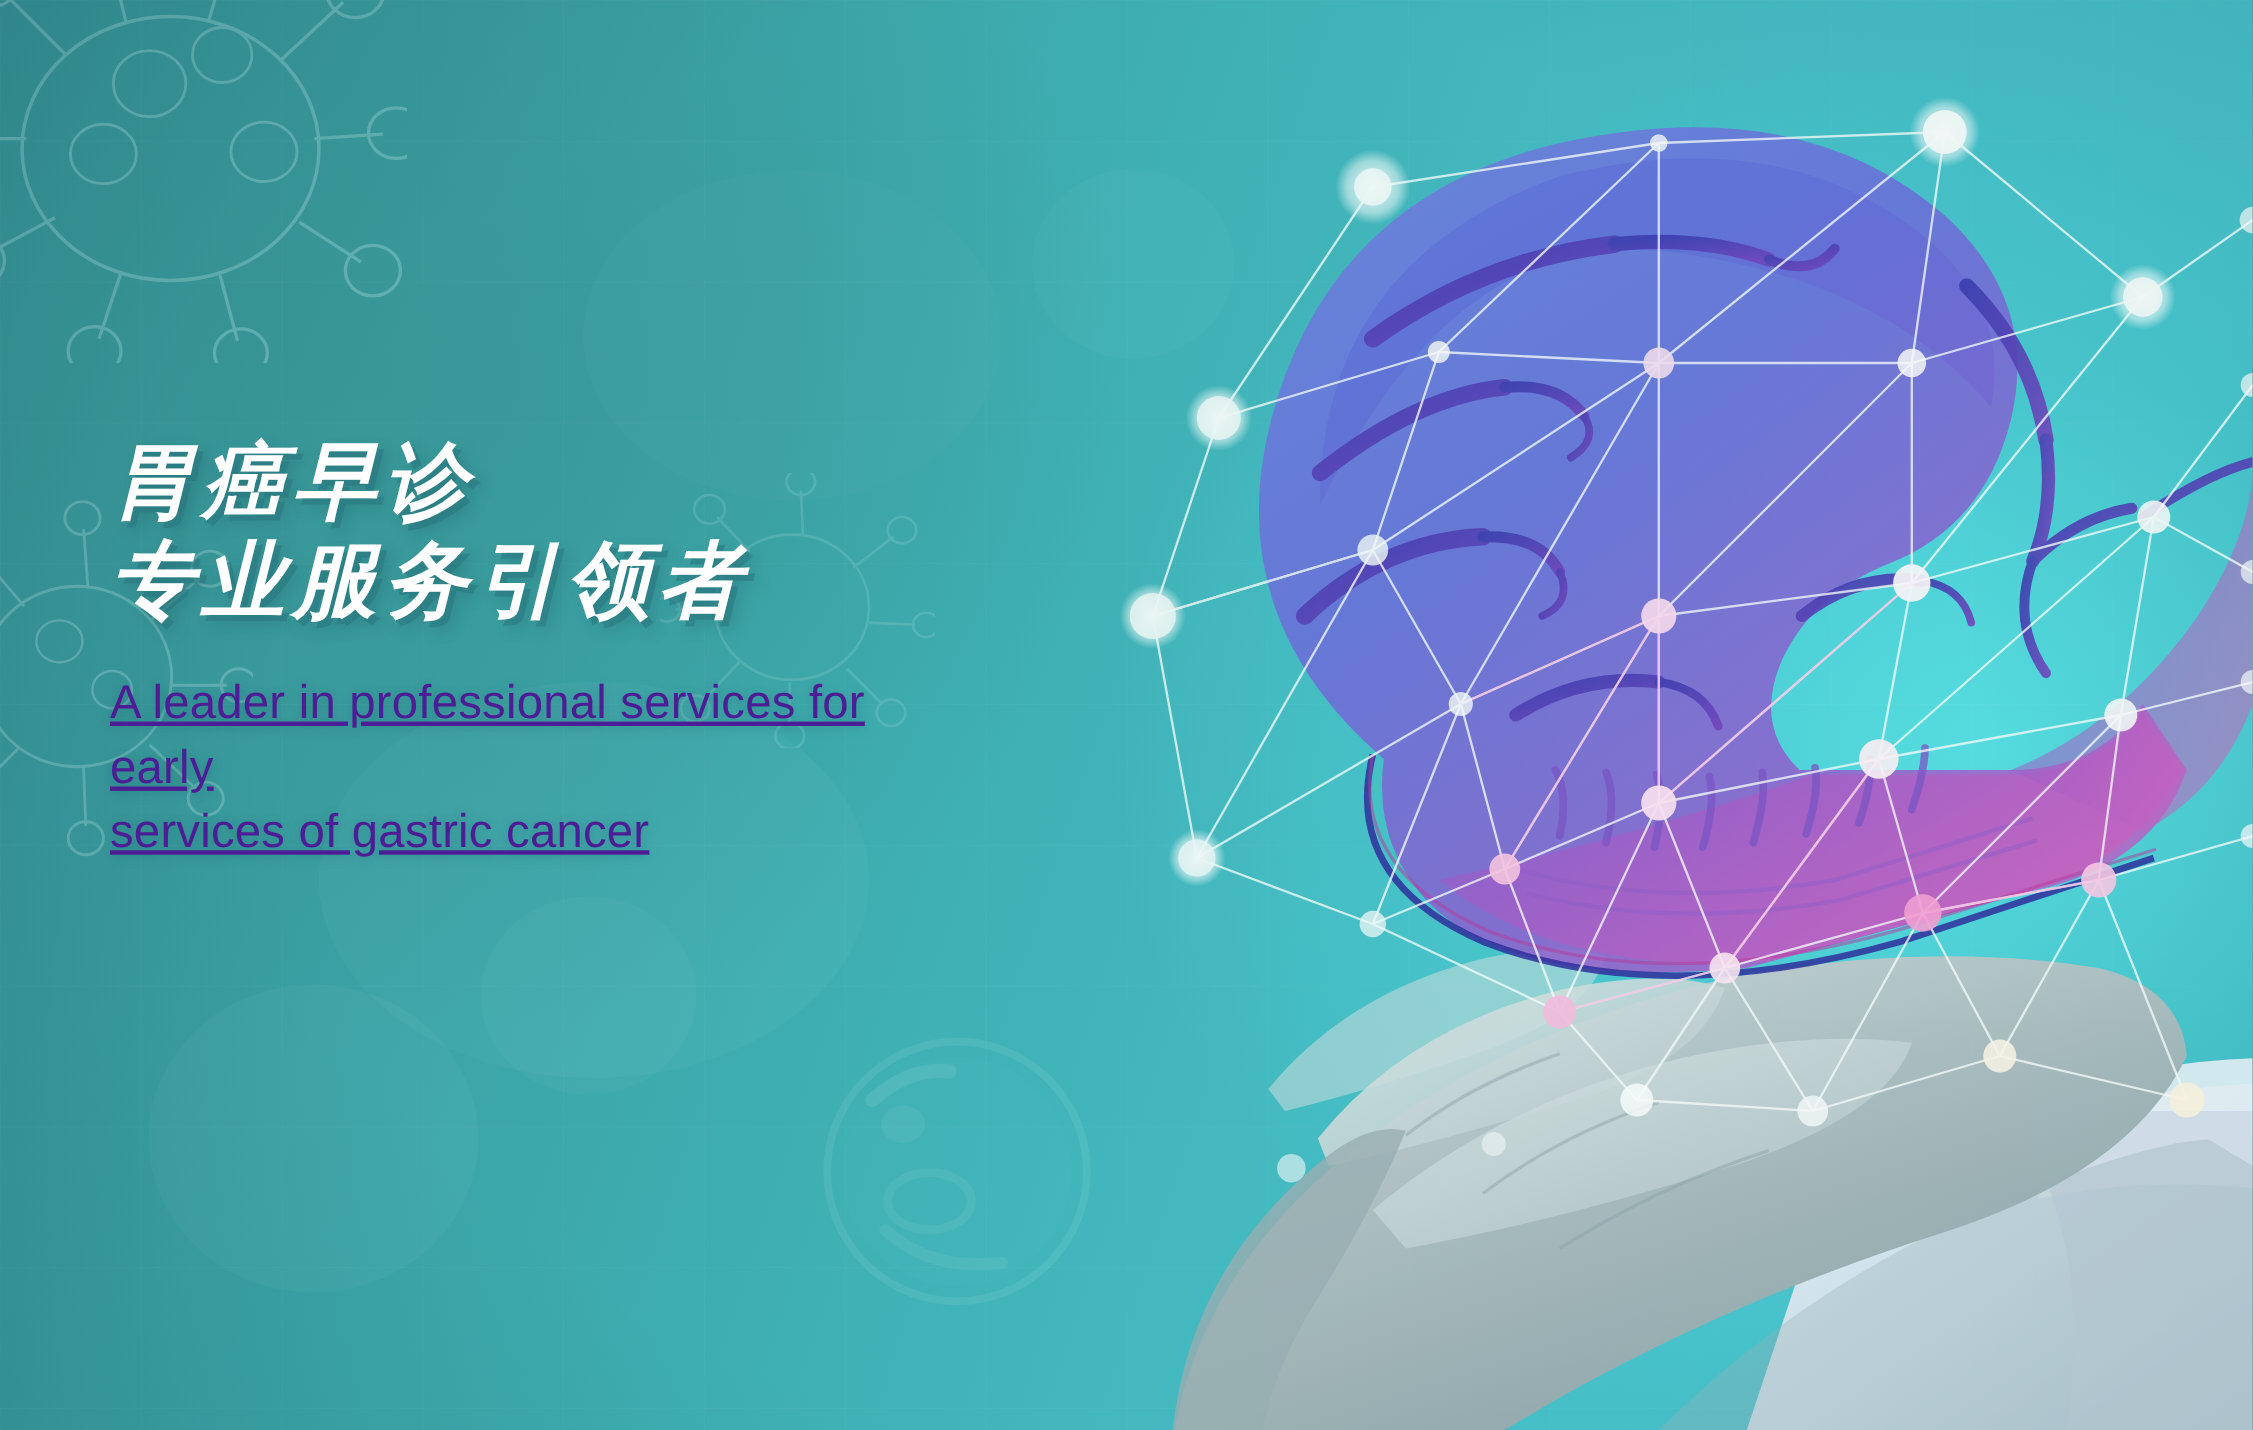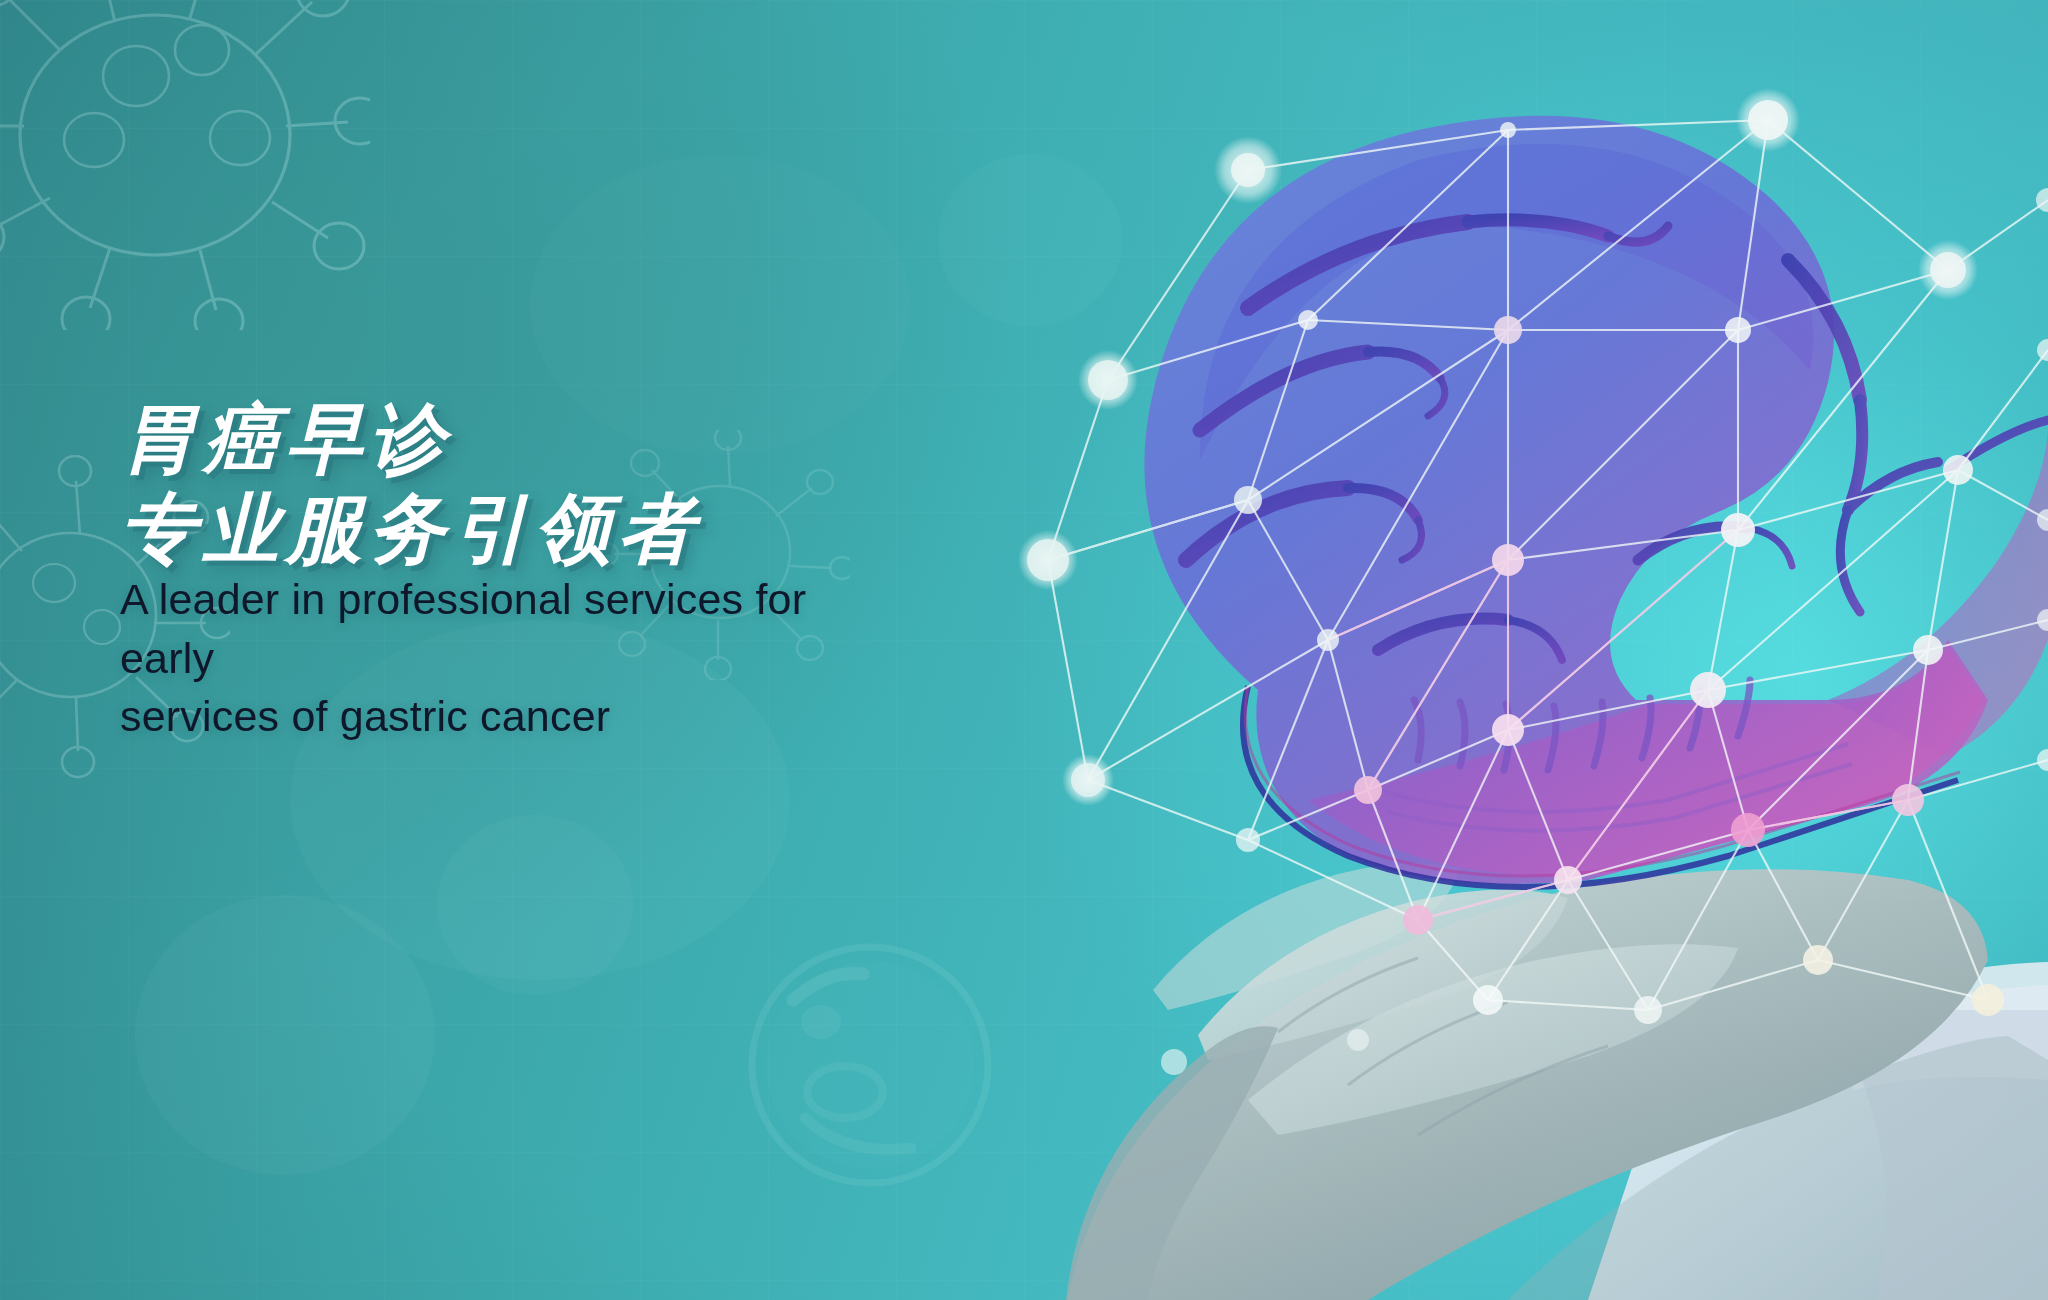--- a/index.html
+++ b/index.html
@@ -60,46 +60,48 @@
   .virus-d { left: 735px;  top: 930px;  width: 270px;  height: 270px; opacity: 0.15; }
   .virus-e { left: 120px;  top: 870px;  width: 330px;  height: 330px; opacity: 0.10; }
   .virus-f { left: 430px;  top: 800px;  width: 210px;  height: 210px; opacity: 0.09; }
   .virus-g { left: 930px;  top: 140px;  width: 200px;  height: 200px; opacity: 0.07; }
   .blob-a  { left: 280px;  top: 600px;  width: 520px;  height: 400px; opacity: 0.12; }
   .blob-b  { left: 520px;  top: 140px;  width: 400px;  height: 330px; opacity: 0.08; }
 
   
   .copy {
     position: absolute;
-    left: 120px;
+    left: 100px;
     top: 398px;
     width: 1000px;
   }
   .headline {
     color: #ffffff;
     font-weight: 800;
     font-size: 76px;
     line-height: 1.08;
     letter-spacing: 7px;
     font-style: italic;
     text-shadow:
       5px 5px 0 rgba(40, 118, 126, 0.55),
       8px 8px 14px rgba(22, 80, 88, 0.30);
     white-space: nowrap;
   }
   .headline-line-2 { margin-top: 8px; }
 
   .subhead {
-    color: #0f172a;
+    margin-top: 40px;
+    color: #4c1d95;
     font-size: 43px;
     line-height: 1.36;
     font-weight: 400;
     letter-spacing: 0.2px;
     text-shadow: 0 2px 10px rgba(20, 80, 88, 0.25);
     max-width: 790px;
+    text-decoration: underline;
   }
 
   
   .illustration {
     position: absolute;
     right: 0;
     top: 0;
     width: 1100px;
     height: 1300px;
   }

